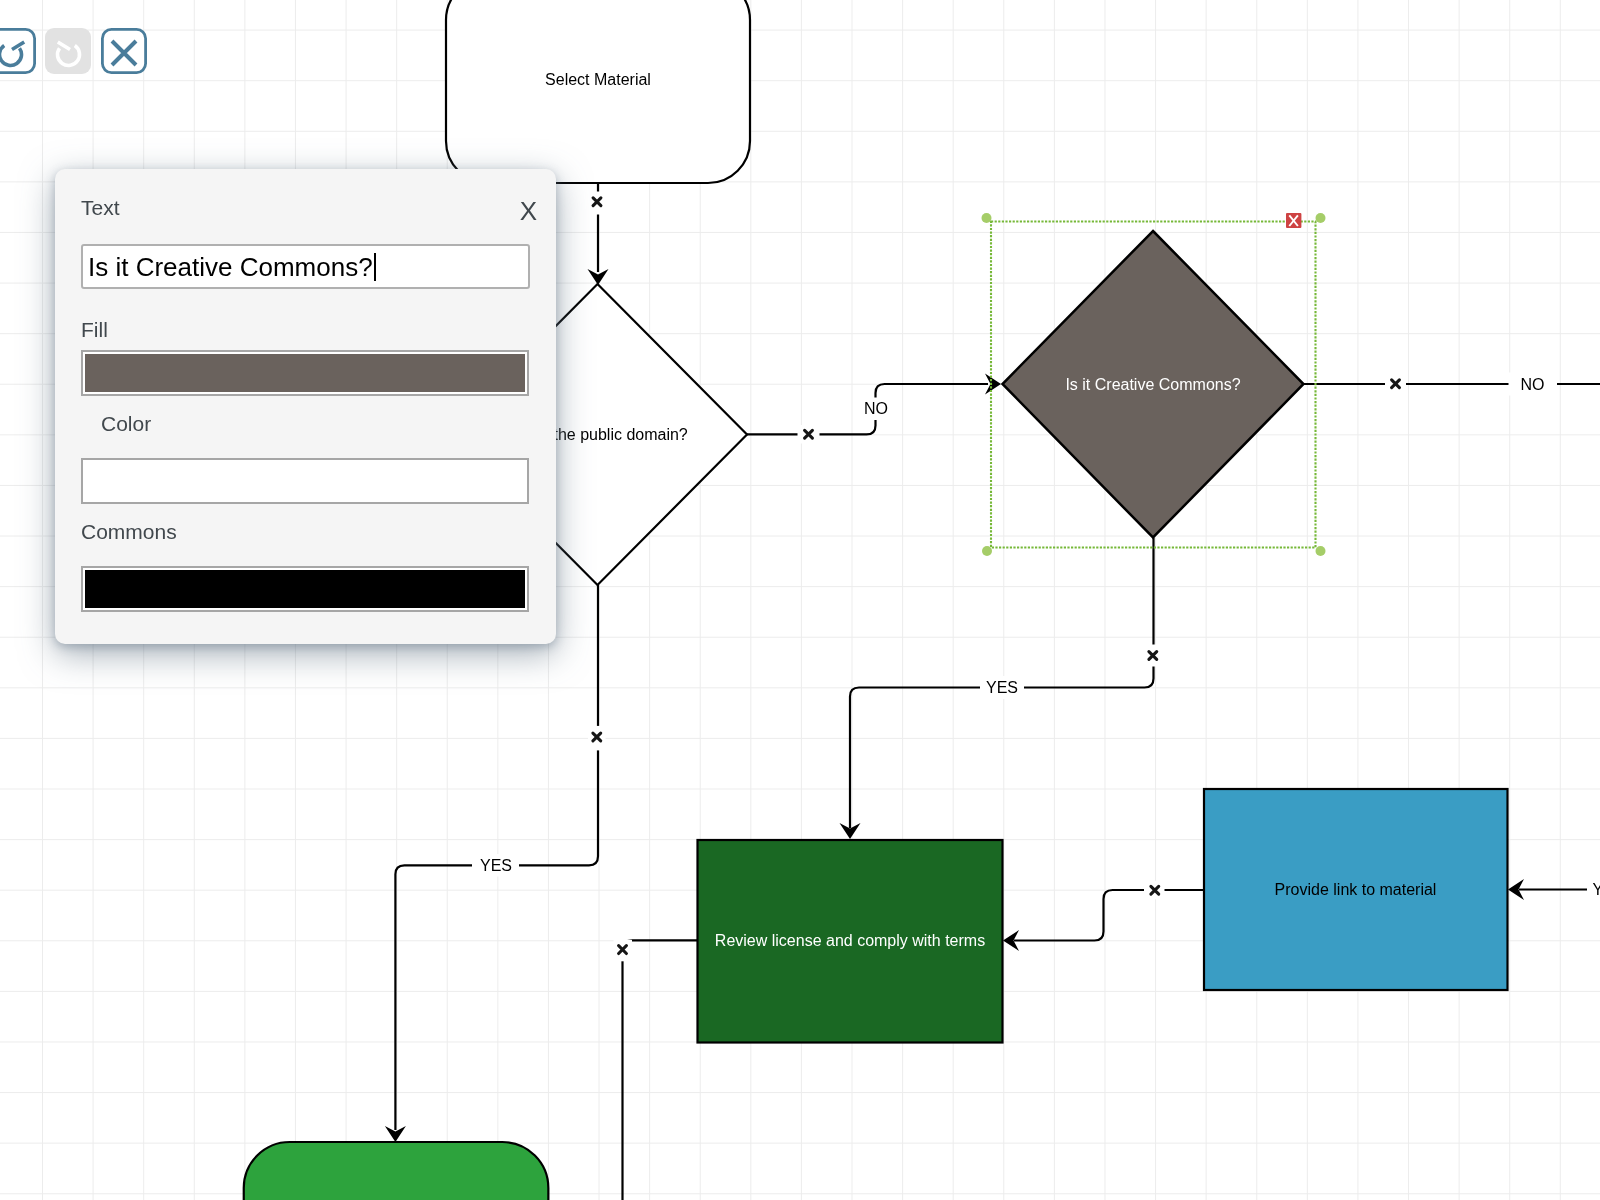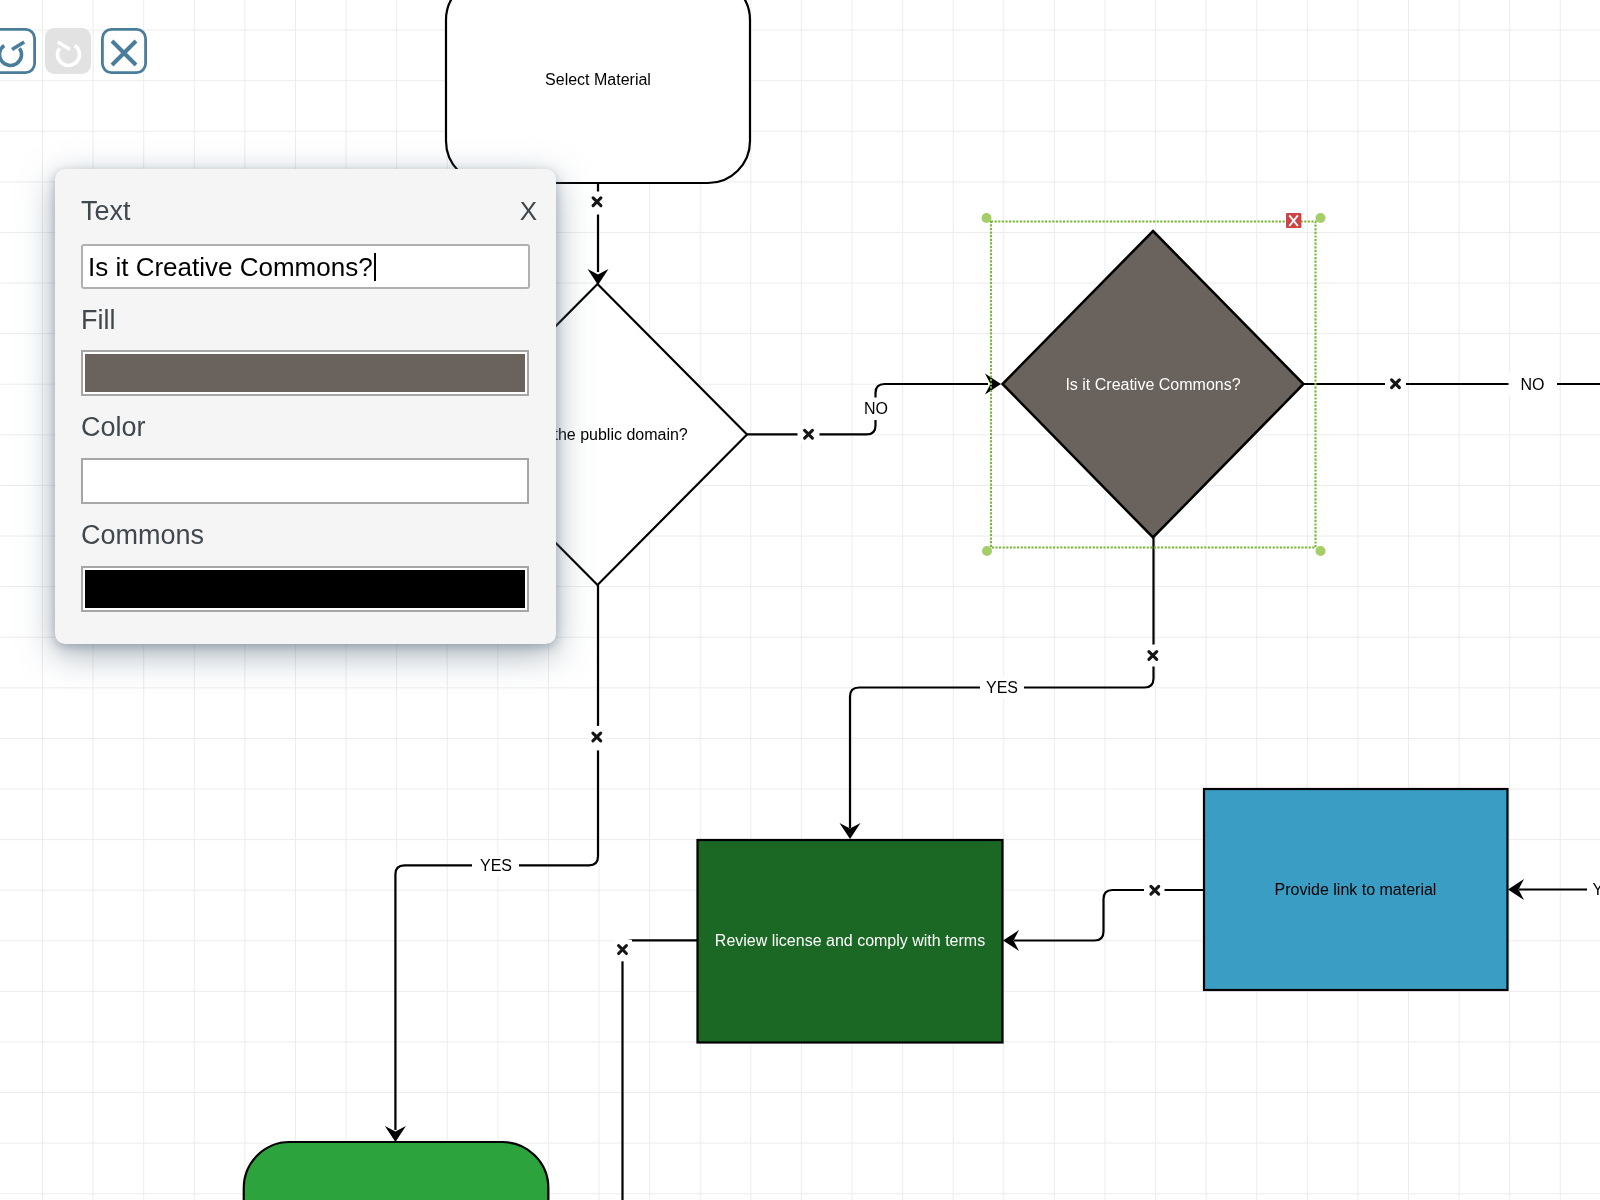--- a/index.html
+++ b/index.html
@@ -14,21 +14,21 @@
     background-size:50.6px 50.6px;
     background-position:42px 29.6px;
   }
   svg.diagram{position:absolute;left:0;top:0;}
   svg.tb{position:absolute;}
   .panel{
     position:absolute;left:55px;top:169px;width:501px;height:475px;
     background:#f5f5f5;border-radius:10px;
     box-shadow:0 10px 34px rgba(92,111,128,.55),0 3px 10px rgba(92,111,128,.38);
   }
-  .panel .lab{position:absolute;left:26px;font-size:27px;color:#41484d;}
+  .panel .lab{position:absolute;left:26px;font-size:21px;color:#41484d;}
   .panel .close{position:absolute;right:19px;top:27px;font-size:26px;color:#41484d;}
   .tinput{
     position:absolute;left:26px;top:75px;width:449px;height:45px;box-sizing:border-box;
     border:2px solid #b0b0b0;border-radius:3px;background:#fff;
     font-size:26px;color:#000;line-height:43px;padding-left:5px;white-space:nowrap;
   }
   .caret{display:inline-block;width:2px;height:28px;background:#000;vertical-align:-5px;margin-left:1px;}
   .swatch{
     position:absolute;left:26px;width:448px;height:46px;box-sizing:border-box;
     border:2px solid #a6a6a6;background:#fff;padding:2px;
@@ -139,25 +139,25 @@
 </svg>
 <svg class="tb" style="left:101px;top:28px;" width="46" height="46" viewBox="0 0 46 46">
   <rect x="1.4" y="1.4" width="43.2" height="43.2" rx="9" fill="#ffffff" stroke="#4a7d9b" stroke-width="2.8"></rect>
   <path d="M 11 13 L 35 37 M 35 13 L 11 37" stroke="#4a7d9b" stroke-width="4" fill="none"></path>
 </svg>
 
 <div class="panel">
   <div class="lab" style="top:27px;">Text</div>
   <div class="close">X</div>
   <div class="tinput">Is it Creative Commons?<span class="caret"></span></div>
-  <div class="lab" style="top:136px;">Fill</div>
+  <div class="lab" style="top:149px;">Fill</div>
   <div class="swatch" style="top:181px;">
       <div style="background:#6a625d;"></div>
     </div>
-  <div class="lab" style="top:243px;">Color</div>
+  <div class="lab" style="top:243px;margin-left:20px;">Color</div>
   <div class="swatch" style="top:289px;">
       <div style="background:#ffffff;"></div>
     </div>
   <div class="lab" style="top:351px;">Commons</div>
   <div class="swatch" style="top:397px;">
       <div style="background:#000000;"></div>
     </div>
 </div>
 
 </body></html>

